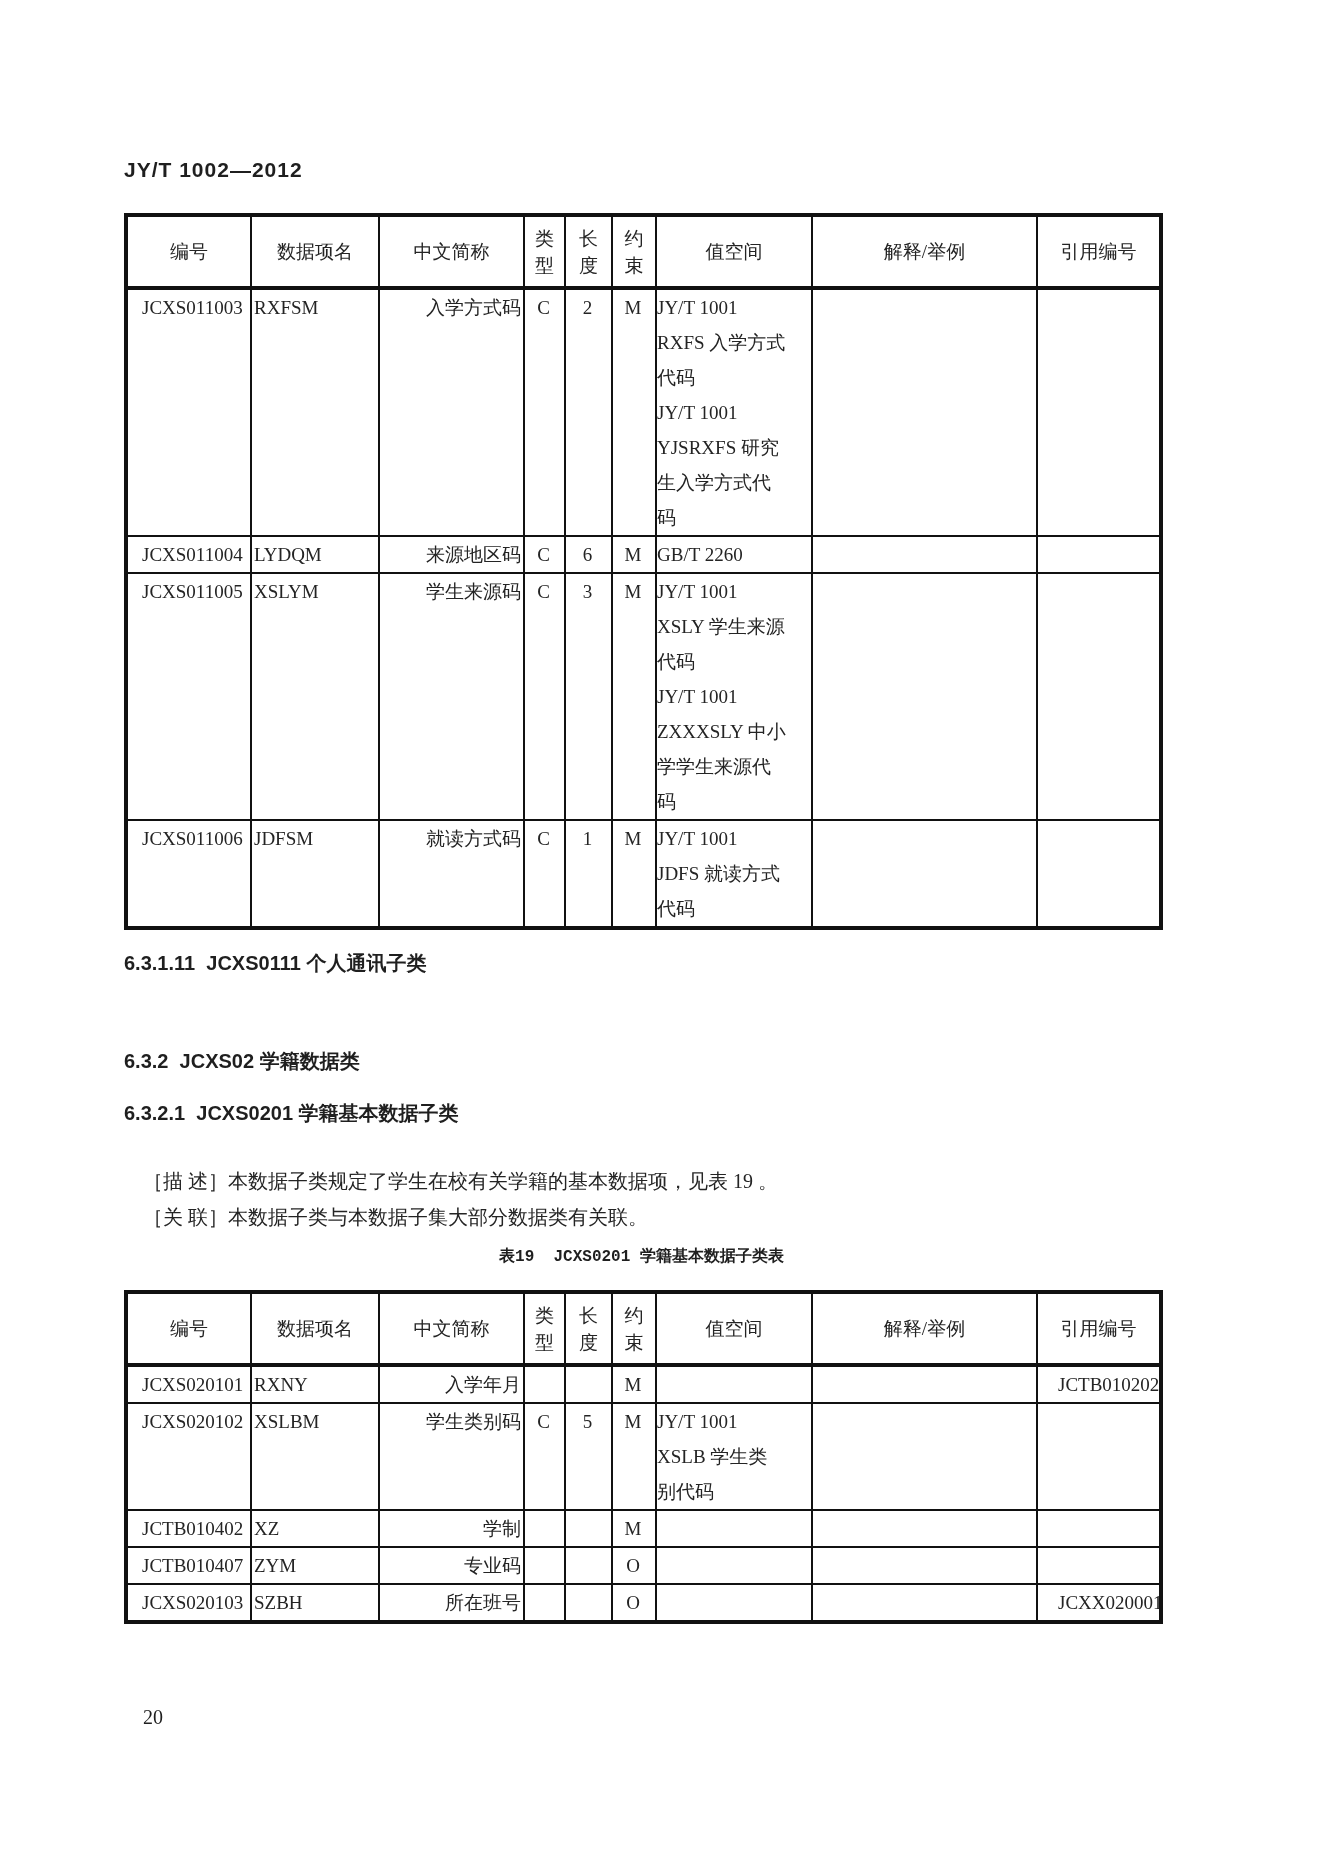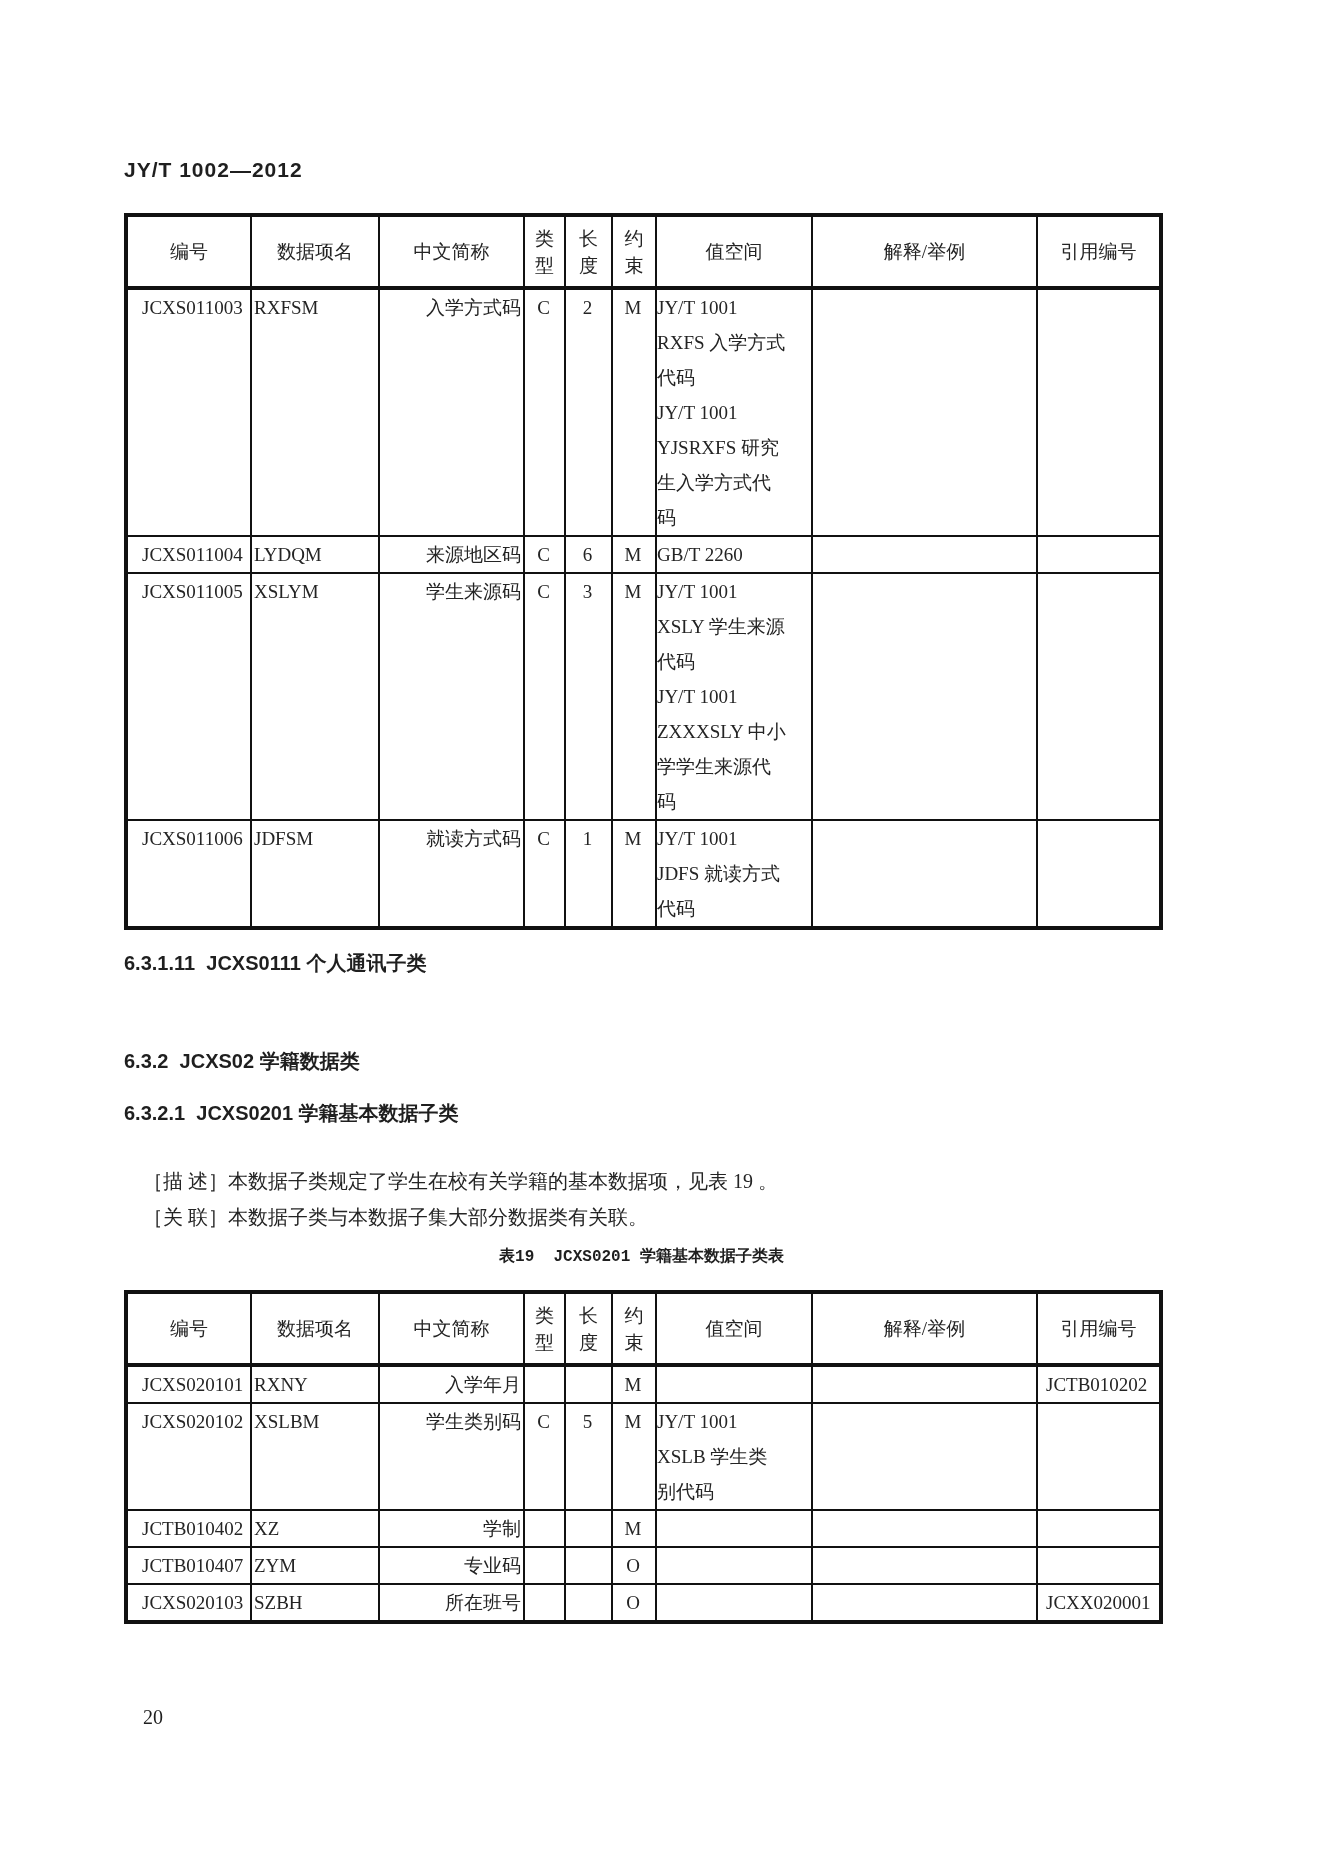--- a/index.html
+++ b/index.html
@@ -30,21 +30,21 @@
   .std td {
     vertical-align:top; line-height:35px; padding:0 2px 0 0;
     overflow:hidden;
   }
   .std td.c0 { padding-left:14px; }
   .std td.c1 { padding-left:2px; }
   .std td.c2 { padding-left:13px;text-align:right; }
   .std td.c3, .std td.c4, .std td.c5 { text-align:center; padding-left:0; }
   .std td.c6 { white-space:pre-line; }
   .std td.c7 { padding-left:8px; }
-  .std td.c8 { padding-left:8px; }
+  .std td.c8 { padding-left:20px; }
   .h-sans {
     position:absolute; left:124px;
     font-family:"Liberation Sans","DejaVu Sans",sans-serif;
     font-weight:700; font-size:20px; white-space:pre-wrap;
   }
   .body-p {
     position:absolute; font-size:20px; white-space:pre-wrap; color:#242424;
   }
   .tbl-caption {
     position:absolute; left:124px; top:1246px; width:1035px; text-align:center;

